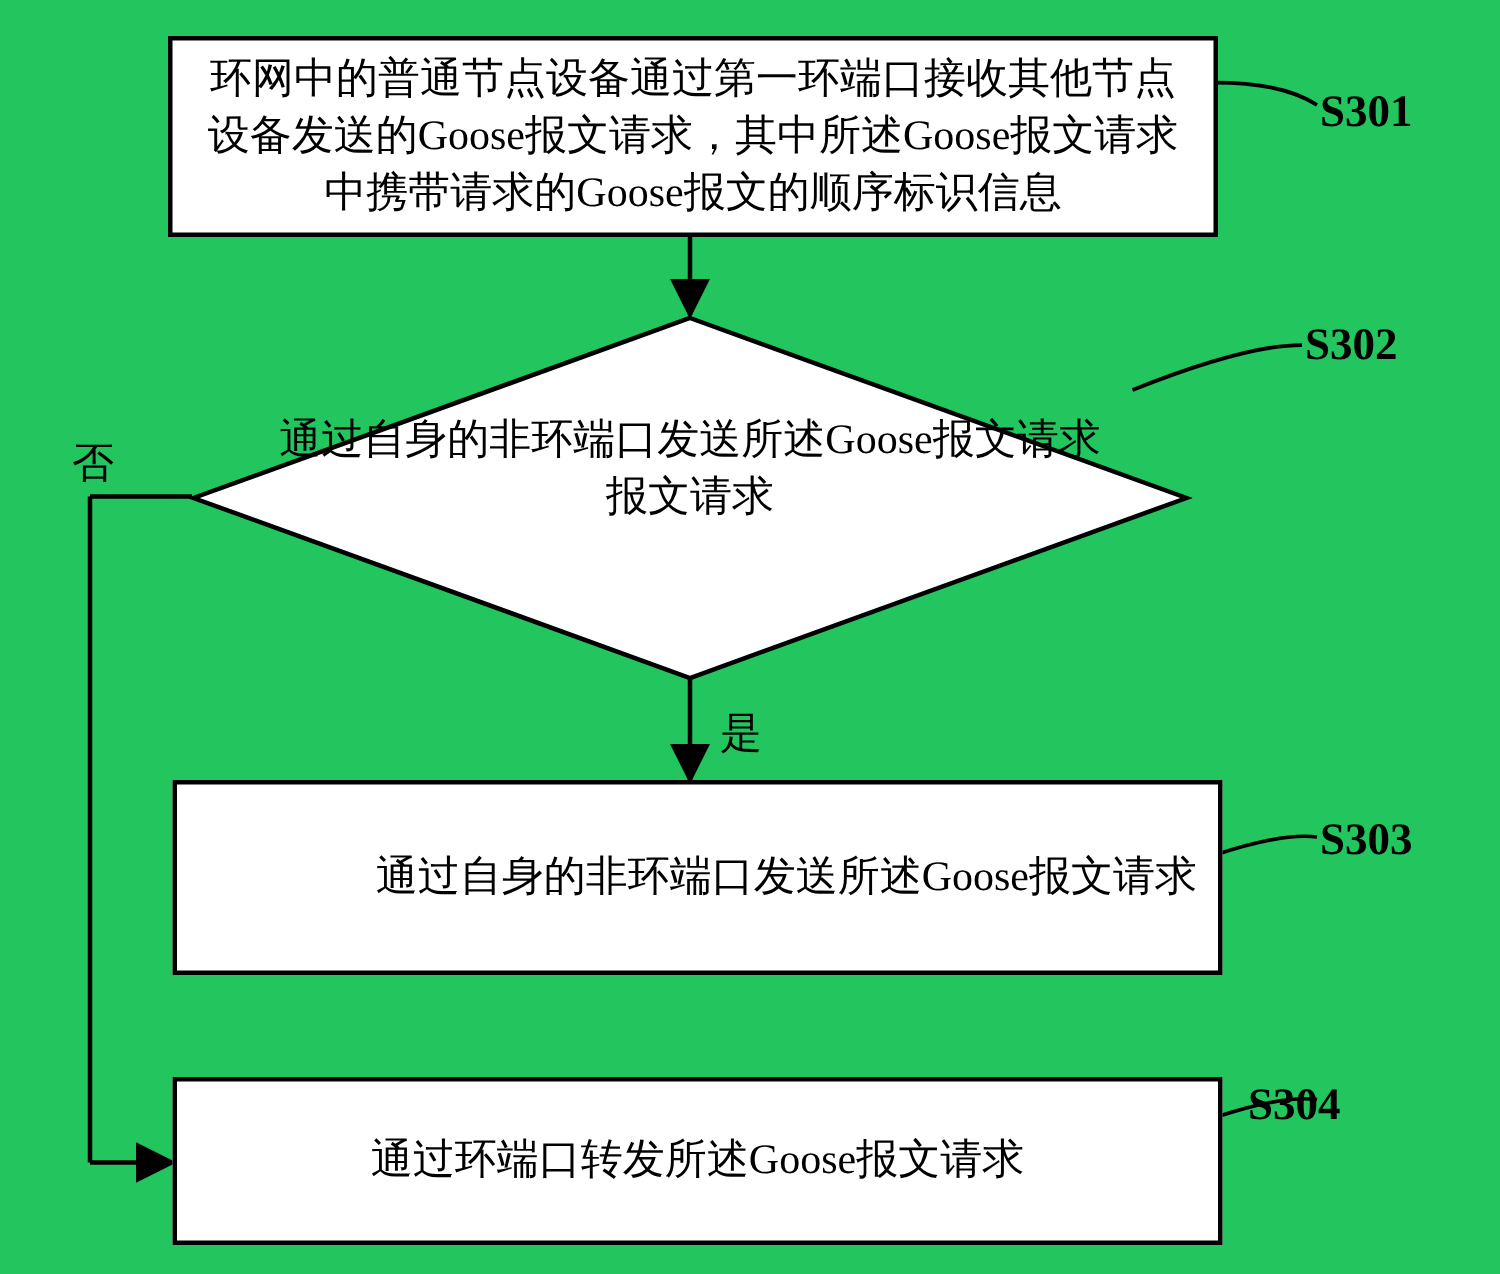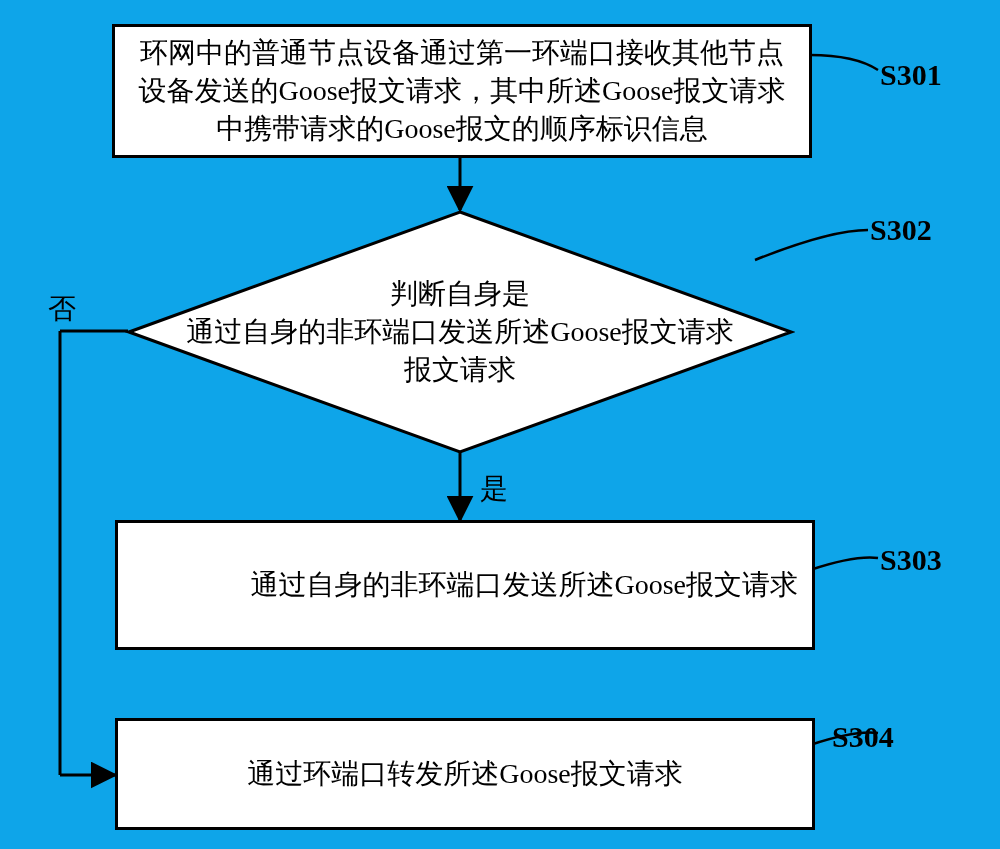--- a/index.html
+++ b/index.html
@@ -5,21 +5,21 @@
   html, body {
     margin: 0;
     padding: 0;
     background: #ffffff;
     font-family: "SimSun", "Songti SC", serif;
   }
   .canvas {
     position: relative;
     width: 1000px;
     height: 849px;
-    background: #0ea5e9;
+    background: #22c55e;
   }
   .box {
     position: absolute;
     border: 3px solid #000;
     background: #fff;
     display: flex;
     align-items: center;
     justify-content: center;
     text-align: center;
     padding: 8px 14px;
@@ -85,21 +85,20 @@
 
   <div class="box" style="left:112px; top:24px; width:700px; height:134px;">
     <span>环网中的普通节点设备通过第一环端口接收其他节点设备发送的Goose报文请求，其中所述Goose报文请求中携带请求的Goose报文的顺序标识信息</span>
   </div>
   <div class="label" style="left:880px; top:60px;">S301</div>
 
   <svg style="position:absolute; left:125px; top:208px; width:670px; height:248px;">
     <polygon points="335,4 666,124 335,244 4,124" fill="#fff" stroke="#000" stroke-width="3"></polygon>
   </svg>
   <div class="diamond-text" style="left:170px; top:275px; width:580px;">
-    <div>判断自身是</div>
     <div>通过自身的非环端口发送所述Goose报文请求</div>
     <div>报文请求</div>
   </div>
   <div class="label" style="left:870px; top:215px;">S302</div>
 
   <div class="small-label" style="left:480px; top:470px;">是</div>
   <div class="small-label" style="left:48px; top:290px;">否</div>
 
   <div class="box" style="left:115px; top:520px; width:700px; height:130px;justify-content:flex-end;">
     <span>通过自身的非环端口发送所述Goose报文请求</span>

